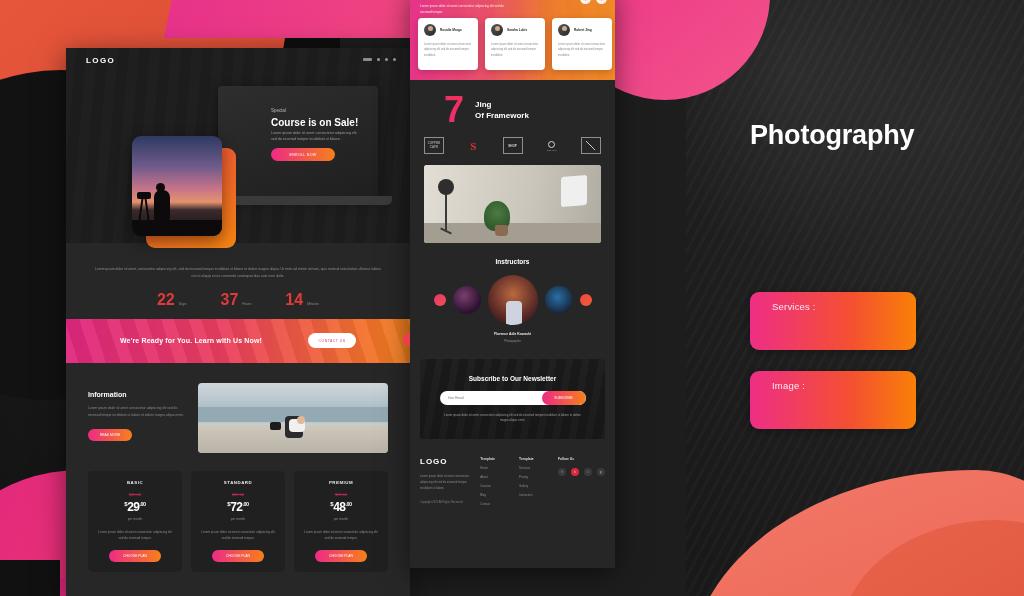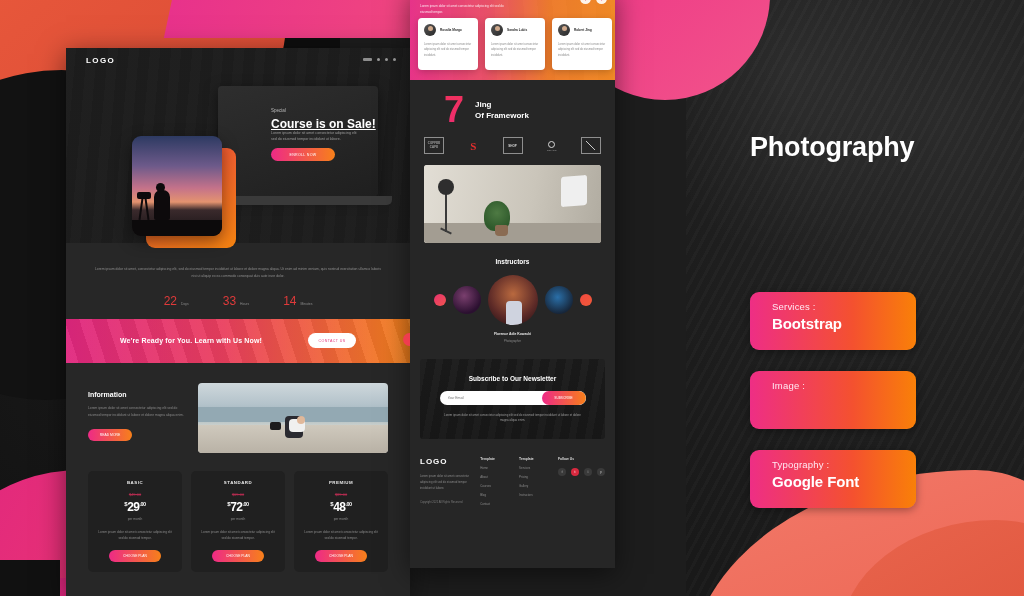--- a/index.html
+++ b/index.html
@@ -81,21 +81,20 @@
   }
   .strip-bottom-dark{
     position:absolute; left:0; top:560px; width:60px; height:40px; background:#111;
   }
 
   
   .right-panel{ position:absolute; left:750px; top:120px; width:260px; }
   .title-h1{
     font-size:27px; font-weight:700; color:#fff; line-height:1.12;
     letter-spacing:-.2px;
-    margin-top:12px;
   }
   .title-sub{ margin-top:14px; font-size:12.5px; color:#cfcfcf; font-weight:400; }
 
   .info-cards{ position:absolute; left:750px; top:292px; width:166px; }
   .info-card{
     width:166px; height:58px; border-radius:9px;
     background:linear-gradient(90deg,#ee2e85 0%,#f4512f 62%,#f98008 100%);
     padding:9px 0 0 22px; margin-bottom:21px;
     box-shadow:0 2px 9px rgba(0,0,0,.35);
   }
@@ -119,21 +118,21 @@
   .nav-mini{ position:absolute; right:14px; top:10px; display:flex; gap:5px; align-items:center; }
   .nav-mini span{ display:block; width:9px; height:3px; background:#8d8d8d; border-radius:1px; }
   .nav-mini .dot{ width:3px; height:3px; border-radius:50%; background:#9a9a9a; }
 
   .laptop{
     position:absolute; left:152px; top:38px; width:160px; height:110px; border-radius:4px;
     background:linear-gradient(160deg,#2e2e2e,#1f1f1f);
     box-shadow:0 4px 14px rgba(0,0,0,.5);
   }
   .laptop .kicker{ position:absolute; left:53px; top:22px; font-size:4.5px; color:#b9b9b9; }
-  .laptop .h{ position:absolute; left:53px; top:31px; font-size:12px; font-weight:700; color:#fff; white-space:nowrap;text-decoration:underline; }
+  .laptop .h{ position:absolute; left:53px; top:31px; font-size:10px; font-weight:700; color:#fff; white-space:nowrap; }
   .laptop .p{ position:absolute; left:53px; top:44px; width:86px; font-size:3.6px; color:#9c9c9c; line-height:1.75; }
   .laptop .btn{
     position:absolute; left:53px; top:62px; width:64px; height:13px; border-radius:7px;
     background:linear-gradient(90deg,#ee2a86,#f7801a);
     font-size:3.6px; color:#fff; display:flex; align-items:center; justify-content:center; letter-spacing:.3px;
   }
   .laptop .base{ position:absolute; left:-14px; top:110px; width:188px; height:9px; background:#3a3a3a; border-radius:0 0 5px 5px; }
 
   .photo-back{
     position:absolute; left:80px; top:100px; width:90px; height:100px; border-radius:9px;
@@ -150,21 +149,21 @@
   .photo-front .silhouette::before{ content:""; position:absolute; left:2px; top:-7px; width:9px; height:9px; background:#0d0a0c; border-radius:50%; }
   .photo-front .tripod{ position:absolute; left:8px; bottom:16px; width:2px; height:22px; background:#0d0a0c; transform:rotate(8deg); }
   .photo-front .tripod2{ position:absolute; left:14px; bottom:16px; width:2px; height:22px; background:#0d0a0c; transform:rotate(-8deg); }
   .photo-front .cam{ position:absolute; left:5px; bottom:37px; width:14px; height:7px; background:#0d0a0c; border-radius:2px; }
   .photo-front .ground{ position:absolute; left:0; bottom:0; width:100%; height:16px; background:#0c0a0b; }
 
   .sec-dark{ background:#272727; padding:16px 28px 10px; text-align:center; }
   .sec-h{ font-size:8px; font-weight:700; color:#fff; letter-spacing:.2px; }
   .sec-p{ margin-top:7px; font-size:3.4px; color:#8e8e8e; line-height:2.05; }
   .count-row{ margin-top:11px; display:flex; justify-content:center; gap:34px; align-items:baseline; }
-  .count-n{ font-size:12px; font-weight:400; color:#e03a3a; }
+  .count-n{ font-size:16px; font-weight:700; color:#e03a3a; }
   .count-l{ font-size:3.4px; color:#8b8b8b; margin-left:4px; }
 
   .cta-band{
     position:relative; height:44px; overflow:hidden;
     background:linear-gradient(90deg,#e0277f 0%,#ea3f5e 46%,#f4821d 100%);
     display:flex; align-items:center; justify-content:center; gap:46px;
   }
   .cta-band::after{
     content:""; position:absolute; inset:0;
     background:repeating-linear-gradient(72deg, rgba(255,255,255,.05) 0 12px, rgba(0,0,0,.05) 12px 26px);
@@ -349,21 +348,21 @@
       </div>
     </div>
 
     <div class="sec-dark">
       <div class="sec-p">Lorem ipsum dolor sit amet, consectetur adipiscing elit, sed do eiusmod tempor incididunt ut labore et dolore magna aliqua. Ut enim ad minim veniam, quis nostrud exercitation ullamco laboris nisi ut aliquip ex ea commodo consequat duis aute irure dolor.</div>
       <div class="count-row">
         <div>
           <span class="count-n">22</span><span class="count-l">Days</span>
         </div>
         <div>
-          <span class="count-n">33</span><span class="count-l">Hours</span>
+          <span class="count-n">37</span><span class="count-l">Hours</span>
         </div>
         <div>
           <span class="count-n">14</span><span class="count-l">Minutes</span>
         </div>
       </div>
     </div>
 
     <div class="cta-band">
       <div class="cta-txt">We're Ready for You. Learn with Us Now!</div>
       <div class="cta-btn">CONTACT US</div>
@@ -534,24 +533,19 @@
     </div>
   </div>
 
   <div class="right-panel">
     <div class="title-h1">Photography</div>
   </div>
 
   <div class="info-cards">
     <div class="info-card">
       <div class="k">Services :</div>
-      <div class="v">Bootstrap</div>
     </div>
     <div class="info-card">
       <div class="k">Image :</div>
     </div>
-    <div class="info-card">
-      <div class="k">Typography :</div>
-      <div class="v">Google Font</div>
-    </div>
   </div>
 
 </div>
 
 </body></html>

